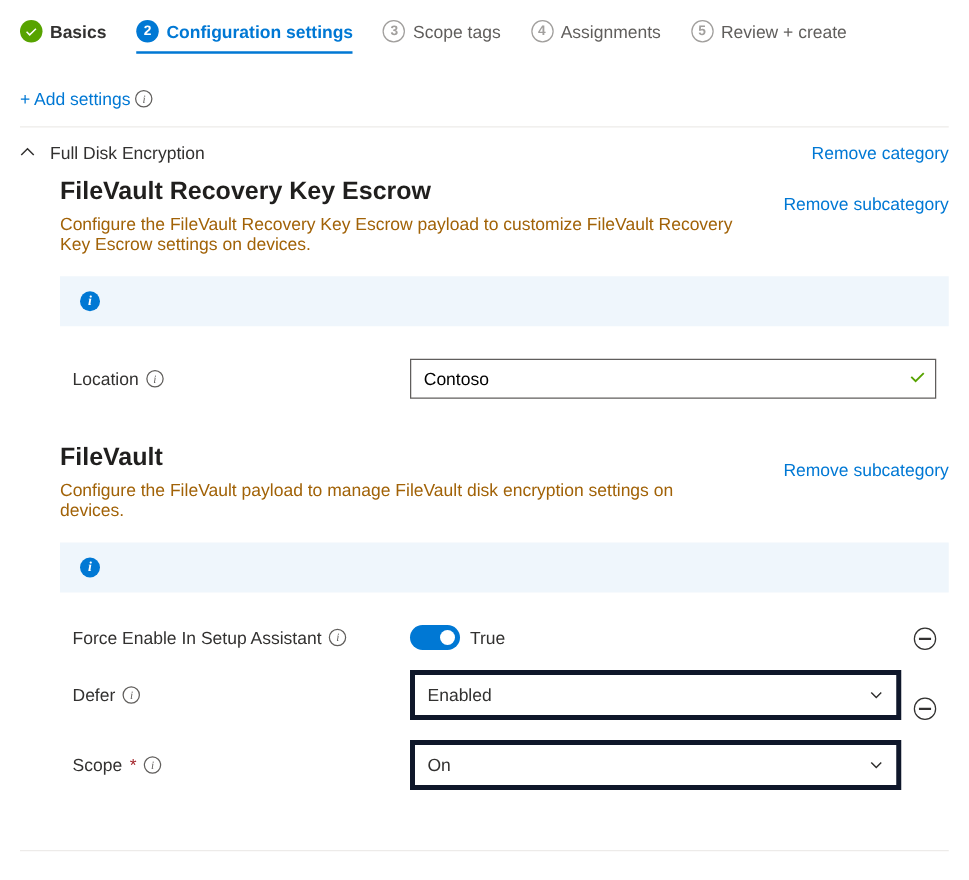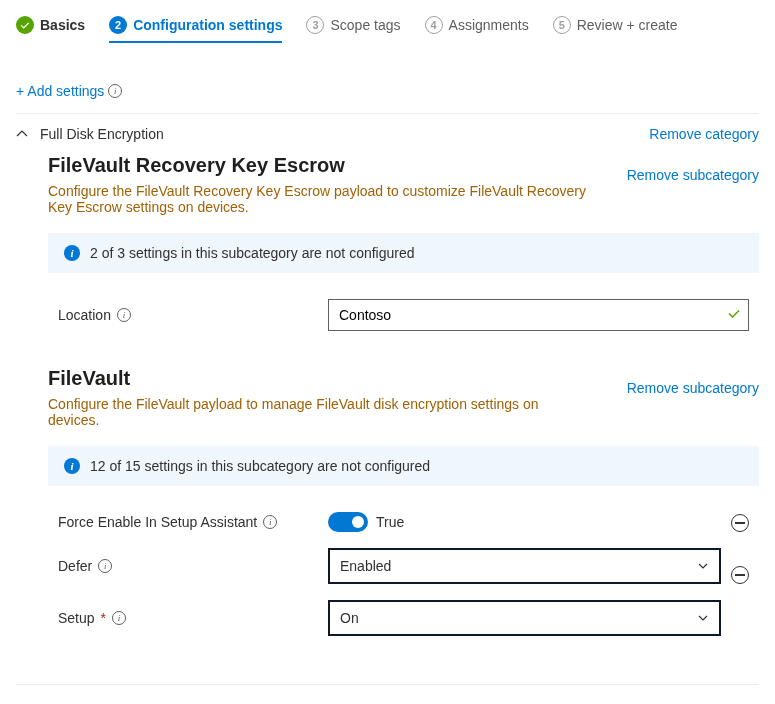--- a/index.html
+++ b/index.html
@@ -74,21 +74,21 @@
     }
     .check-svg {
       width: 10px;
       height: 10px;
       fill: #fff;
     }
     
     .add-settings {
       color: #0078d4;
       font-size: 14px;
-      margin-top: 32px;
+      margin-top: 20px;
       margin-bottom: 14px;
       display: inline-flex;
       align-items: center;
       gap: 4px;
       cursor: pointer;
     }
     .info-icon {
       width: 14px;
       height: 14px;
       border: 1px solid #605e5c;
@@ -257,21 +257,21 @@
       right: 4px;
     }
     .toggle-label {
       font-size: 14px;
       margin-left: 8px;
     }
     
     .select {
       flex: 1;
       height: 32px;
-      border: 2px solid #0f172a;
+      border: 4px solid #0f172a;
       padding: 16px 10px;
       font-size: 14px;
       background: #fff;
       display: flex;
       align-items: center;
       justify-content: space-between;
       cursor: pointer;
     }
     .select-caret {
       width: 12px;
@@ -340,21 +340,20 @@
   <div class="subcategory-header">
     <div>
       <div class="subcategory-title">FileVault Recovery Key Escrow</div>
     </div>
     <span class="link-action">Remove subcategory</span>
   </div>
   <div class="subcategory-desc">Configure the FileVault Recovery Key Escrow payload to customize FileVault Recovery Key Escrow settings on devices.</div>
 
   <div class="info-bar">
     <span class="info-bar-icon">i</span>
-    <span>2 of 3 settings in this subcategory are not configured</span>
   </div>
 
   <div class="setting-row">
     <div class="setting-label">
       <span>Location</span>
       <span class="info-icon">i</span>
     </div>
     <div class="setting-control">
       <div class="input-wrap">
         <input class="text-input valid" type="text" value="Contoso" style="">
@@ -373,21 +372,20 @@
   <div class="subcategory-header">
     <div>
       <div class="subcategory-title">FileVault</div>
     </div>
     <span class="link-action">Remove subcategory</span>
   </div>
   <div class="subcategory-desc">Configure the FileVault payload to manage FileVault disk encryption settings on devices.</div>
 
   <div class="info-bar">
     <span class="info-bar-icon">i</span>
-    <span>12 of 15 settings in this subcategory are not configured</span>
   </div>
 
   <div class="setting-row">
     <div class="setting-label">
       <span>Force Enable In Setup Assistant</span>
       <span class="info-icon">i</span>
     </div>
     <div class="setting-control">
       <div style="flex:1; display:flex; align-items:center;">
         <div class="toggle"></div>
@@ -416,21 +414,21 @@
       <span class="remove-btn">
         <svg viewBox="0 0 10 2">
             <rect width="10" height="2" fill="#323130"></rect>
           </svg>
       </span>
     </div>
   </div>
 
   <div class="setting-row">
     <div class="setting-label">
-      <span>Setup</span>
+      <span>Scope</span>
       <span class="required-asterisk">*</span>
       <span class="info-icon">i</span>
     </div>
     <div class="setting-control">
       <div class="select">
         <span>On</span>
         <svg class="select-caret" viewBox="0 0 12 12">
             <path d="M2 4l4 4 4-4" stroke="#323130" stroke-width="1.2" fill="none"></path>
           </svg>
       </div>

